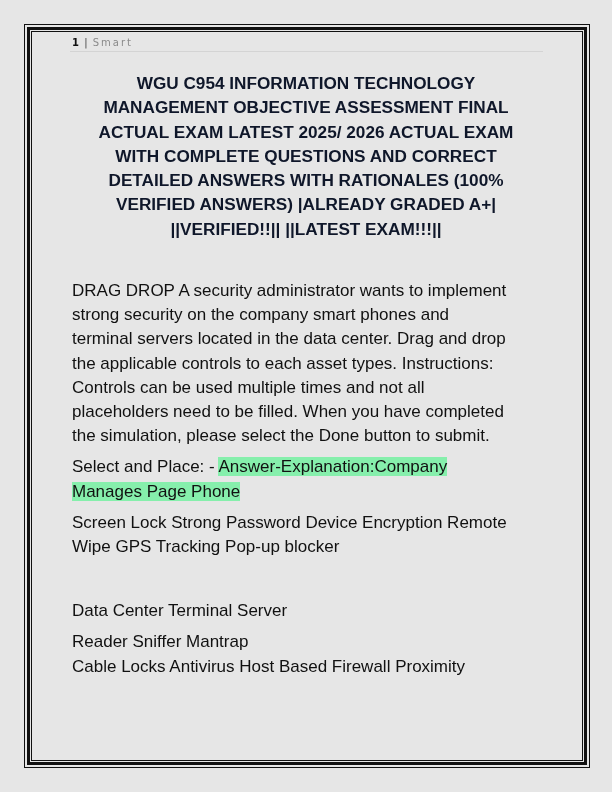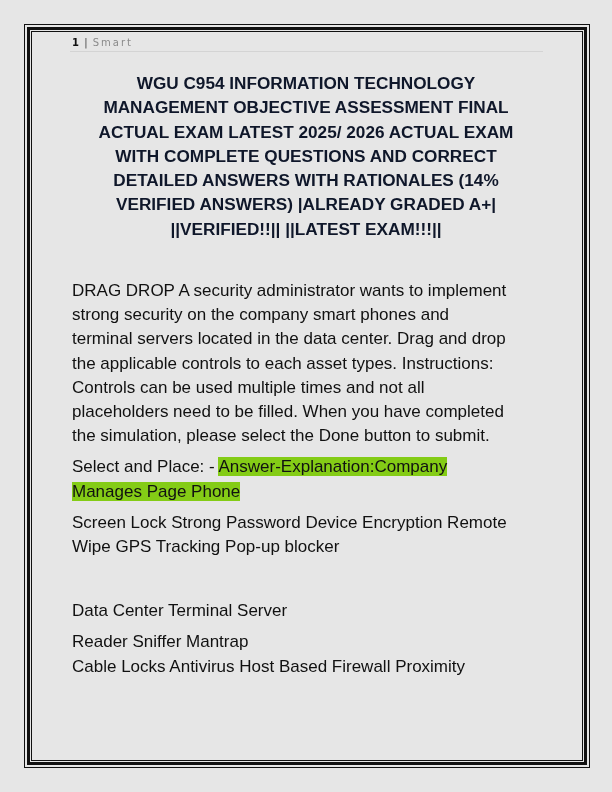--- a/index.html
+++ b/index.html
@@ -73,42 +73,42 @@
       font-size: 17px;
       line-height: 24.2px;
       color: #111;
     }
     .body p { margin: 0; }
     .body .line { display: block; white-space: nowrap; }
     .p-question { margin-bottom: 7px !important; }
     .p-select { margin-bottom: 7px !important; }
     .p-phone { margin-bottom: 40px !important; }
     .p-dc-heading { margin-bottom: 7px !important; }
-    .hl { background: #84cc16; margin-top: 24px; }
+    .hl { background: #86efac; margin-top: 24px; }
   </style>
 </head>
 <body>
 
 <div class="border-outer"></div>
 <div class="border-mid"></div>
 <div class="border-inner"></div>
 
 <div class="page-header">
   <span class="num">1</span>
   <span class="sep">|</span>
   <span class="label">Smart</span>
 </div>
 <div class="header-rule"></div>
 
 <h1 class="title">
   <span>WGU C954 INFORMATION TECHNOLOGY</span>
   <span>MANAGEMENT OBJECTIVE ASSESSMENT FINAL</span>
   <span>ACTUAL EXAM LATEST 2025/ 2026 ACTUAL EXAM</span>
   <span>WITH COMPLETE QUESTIONS AND CORRECT</span>
-  <span>DETAILED ANSWERS WITH RATIONALES (14%</span>
+  <span>DETAILED ANSWERS WITH RATIONALES (100%</span>
   <span>VERIFIED ANSWERS) |ALREADY GRADED A+|</span>
   <span>||VERIFIED!!|| ||LATEST EXAM!!!||</span>
 </h1>
 
 <div class="body">
   <p class="p-question">
     <span class="line">DRAG DROP A security administrator wants to implement</span>
     <span class="line">strong security on the company smart phones and</span>
     <span class="line">terminal servers located in the data center. Drag and drop</span>
     <span class="line">the applicable controls to each asset types. Instructions:</span>

